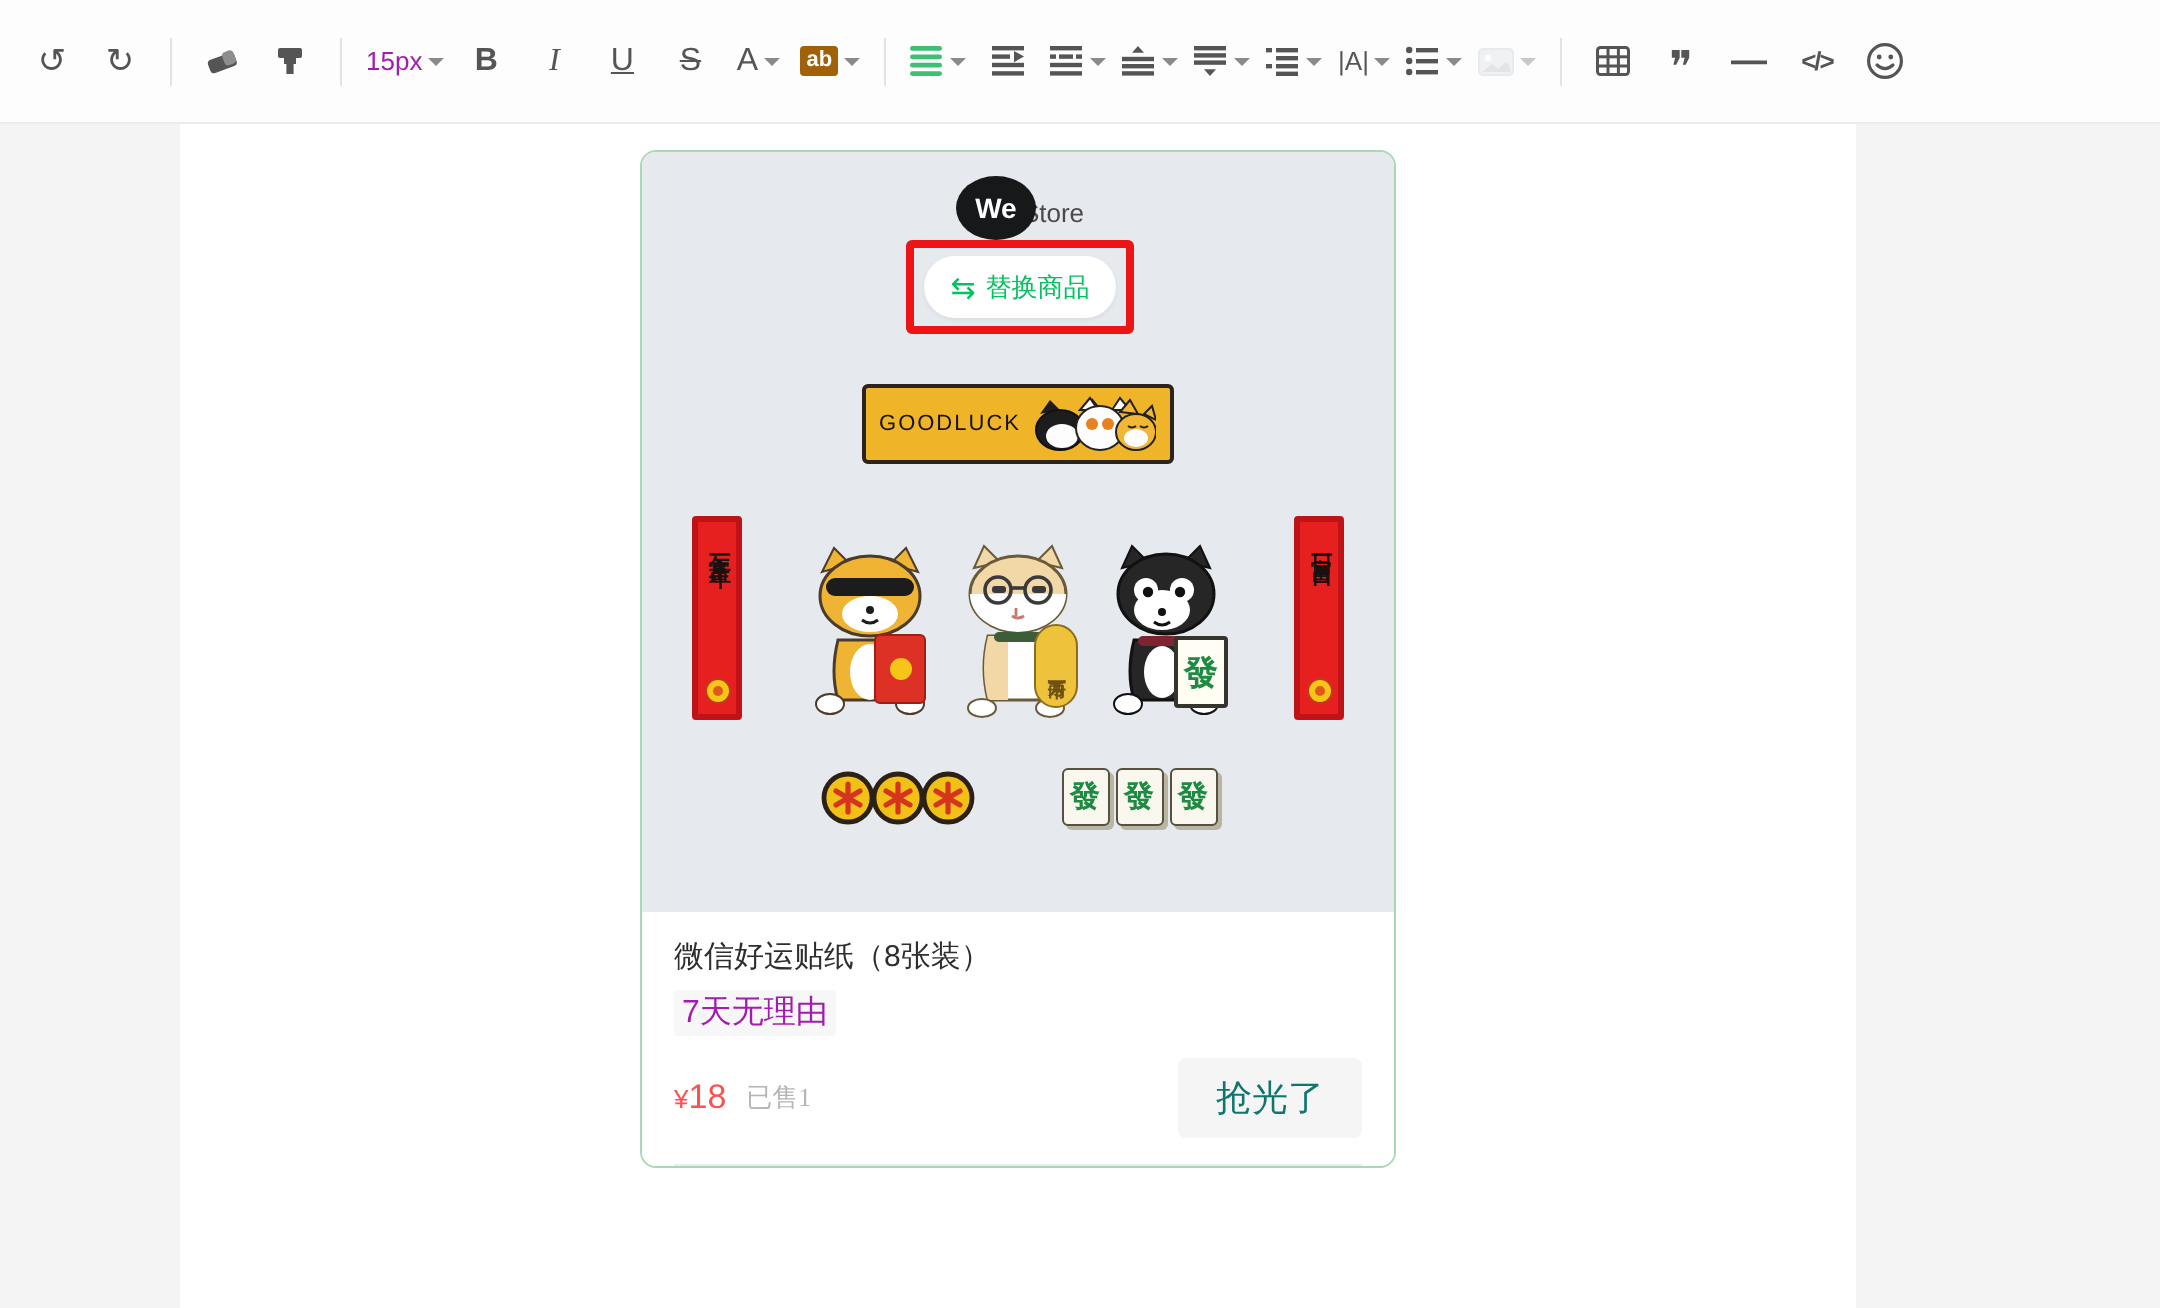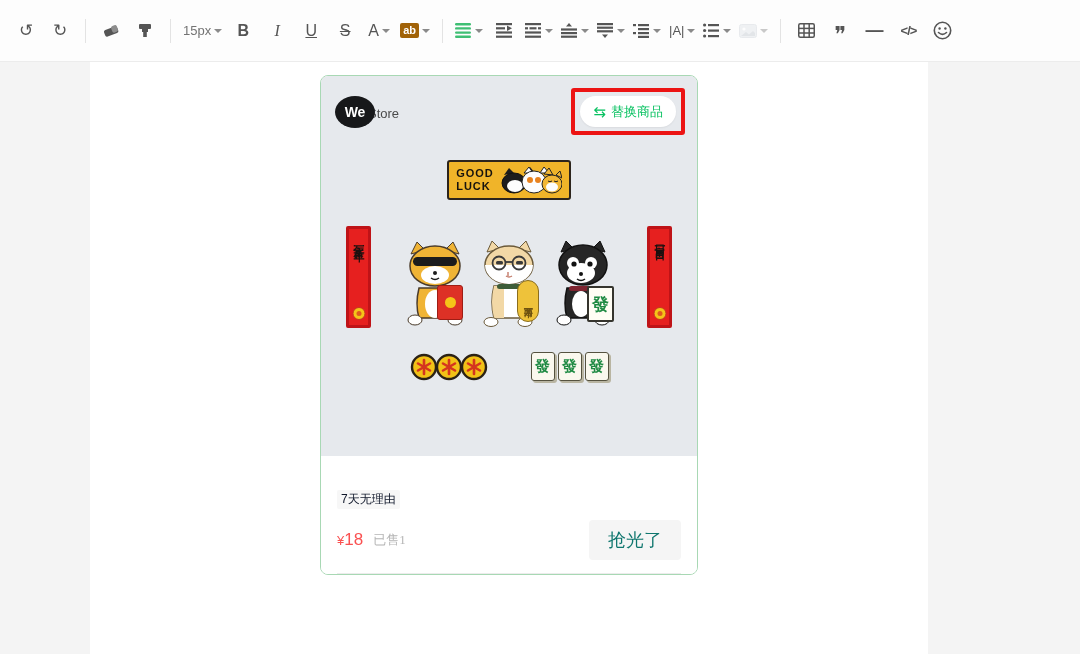--- a/index.html
+++ b/index.html
@@ -14,55 +14,55 @@
   
   .toolbar{height:62px;background:#fdfdfd;border-bottom:1px solid #ececec;
     display:flex;align-items:center;padding:0 10px;gap:2px;}
   .tb{min-width:32px;height:34px;border:none;background:transparent;display:flex;
     align-items:center;justify-content:center;color:var(--icon-gray);font-size:16px;
     border-radius:3px;cursor:pointer;gap:3px;padding:0 3px;}
   .tb-div{width:1px;height:24px;background:#e3e3e3;margin:0 7px;}
   .caret{width:0;height:0;border-left:4px solid transparent;border-right:4px solid transparent;
     border-top:4px solid #8a8a8a;display:inline-block;}
   .glyph{font-size:17px;line-height:1;}
-  .fs-label{font-size:13px;color:#737373;}
+  .fs-label{font-size:13px;color:#a21caf;}
   .b-bold{font-weight:bold;font-size:16px;}
   .b-italic{font-style:italic;font-family:"Liberation Serif",serif;font-size:16px;}
   .b-under{text-decoration:underline;font-size:16px;}
   .b-strike{text-decoration:line-through;font-size:16px;}
   .hl-box{background:#a16207;color:#fff;font-size:11px;font-weight:bold;
     padding:1px 3px;border-radius:2px;line-height:1.2;}
   .ltr-sp{font-size:13px;letter-spacing:0;}
   .quote-g{font-size:22px;line-height:0.6;padding-top:8px;font-family:"DejaVu Sans",sans-serif;}
   .code-g{font-size:13px;font-weight:bold;letter-spacing:-1px;}
   .hr-g{font-size:18px;font-weight:bold;}
   .disabled-ic{opacity:.45;}
 
   
   .canvas{position:absolute;left:90px;top:62px;width:838px;height:592px;background:#fff;}
 
   
   .card{width:378px;margin:13px auto 0;border:1px solid var(--card-border);
     border-radius:8px;overflow:hidden;background:#fff;}
   .img-area{background:var(--image-area-bg);height:380px;display:flex;flex-direction:column;align-items:center;}
-  .card-head{width:100%;display:flex;justify-content:space-between;align-items:center;padding:12px 12px 0 14px;}
+  .card-head{width:100%;display:flex;justify-content:space-between;align-items:center;padding:12px 12px 0 14px;flex-direction:column;}
   .logo{display:flex;align-items:center;}
   .logo-bubble{width:40px;height:32px;background:#17181a;border-radius:50%;
     display:flex;align-items:center;justify-content:center;color:#fff;font-size:14px;
     font-weight:bold;z-index:2;}
   .logo-store{color:#4a4a4a;font-size:13px;margin-left:-7px;z-index:1;padding-top:4px;}
   .annotate{border:4px solid var(--annotation-red);border-radius:3px;padding:4px 5px;}
   .replace-btn{background:#fff;border:none;border-radius:16px;height:31px;padding:0 13px;
     color:var(--accent-green);font-size:13px;display:flex;align-items:center;gap:5px;cursor:pointer;
     box-shadow:0 1px 2px rgba(0,0,0,.06);}
   .swap-ic{font-size:15px;}
 
   .luck-banner{margin-top:25px;background:var(--banner-gold);border:2px solid #2c241c;border-radius:3px;
     display:flex;align-items:center;padding:3px 7px;gap:6px;}
-  .luck-text{display:flex;flex-direction:column;line-height:1.15;font-weight:bold;
+  .luck-text{display:flex;flex-direction:row;line-height:1.15;font-weight:normal;
     font-size:11px;color:#17130e;letter-spacing:1px;}
 
   .sticker-row{margin-top:26px;display:flex;align-items:flex-end;gap:18px;}
   .couplet{width:25px;height:102px;background:var(--couplet-red);border:3px solid #bf1317;
     border-radius:2px;position:relative;display:flex;justify-content:center;padding-top:7px;}
   .couplet-text{writing-mode:vertical-rl;text-orientation:upright;font-size:11px;font-weight:bold;
     color:#1a1110;letter-spacing:2px;line-height:1;}
   .couplet-coin{position:absolute;bottom:5px;left:50%;transform:translateX(-50%);
     width:13px;height:13px;border-radius:50%;background:#f5c518;border:1.5px solid #c2391f;}
   .couplet-coin::after{content:"";position:absolute;inset:3px;border-radius:50%;background:#e05a1e;}
@@ -78,21 +78,21 @@
   .coin-row{margin-top:24px;display:flex;align-items:center;}
   .coins{display:flex;}
   .coin{margin-right:-3px;}
   .tiles{display:flex;gap:3px;margin-left:46px;}
   .tile{width:24px;height:29px;background:#faf8ee;border:1.5px solid #55523f;border-radius:3px;
     box-shadow:2px 2px 0 #b9b5a2;display:flex;align-items:center;justify-content:center;
     font-size:15px;font-weight:bold;color:#1f8a43;}
 
   .info-area{padding:13px 16px 0;background:#fff;}
   .p-title{font-size:15px;color:#2e2e2e;}
-  .p-tag{display:inline-block;margin-top:21px;font-size:12px;color:#0f172a;background:#f7f7f7;
+  .p-tag{display:inline-block;margin-top:7px;font-size:16px;color:#a21caf;background:#f7f7f7;
     padding:1px 4px;border-radius:2px;}
   .price-row{margin-top:11px;display:flex;align-items:center;}
   .price{color:var(--price-red);font-weight:normal;font-size:17px;}
   .price .cur{font-size:13px;}
   .sold{color:#b5b5b5;font-size:13px;margin-left:10px;font-family:Liberation Serif, serif;}
   .soldout-btn{margin-left:auto;background:#f5f5f5;border:none;border-radius:4px;
     color:#0f766e;font-size:18px;padding:8px 19px;cursor:default;}
   .card-divider{height:1px;background:#ececec;margin-top:13px;}
   .card-foot{display:flex;align-items:center;padding:10px 0 12px;}
   .foot-dot{width:15px;height:15px;border-radius:50%;background:#17181a;position:relative;}
@@ -434,20 +434,21 @@
               <span>發</span>
             </div>
           <div class="tile">
               <span>發</span>
             </div>
         </div>
       </div>
     </div>
 
     <div class="info-area">
+      <div class="p-title">微信好运贴纸（8张装）</div>
       <span class="p-tag">7天无理由</span>
 
       <div class="price-row">
         <span class="price"><span class="cur">¥</span><span>18</span></span>
         <span class="sold">已售1</span>
         <button class="soldout-btn">抢光了</button>
       </div>
 
       <div class="card-divider"></div>
 

